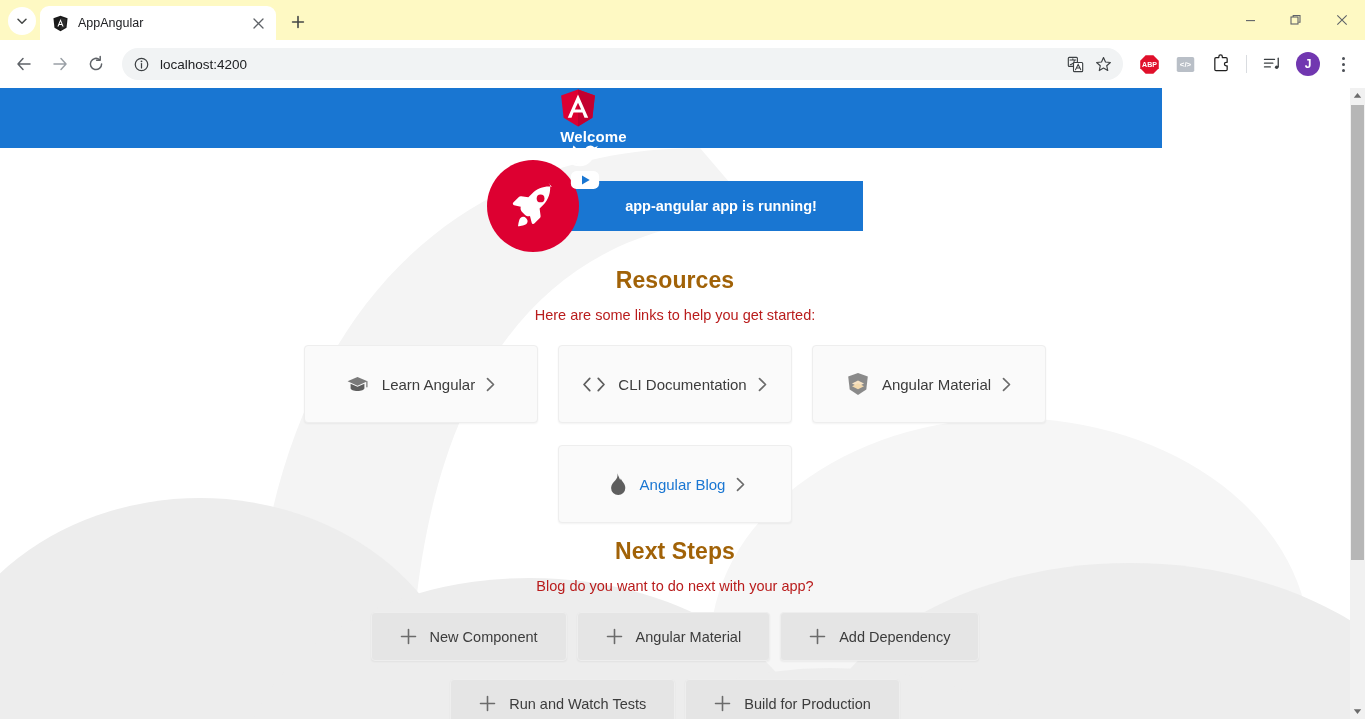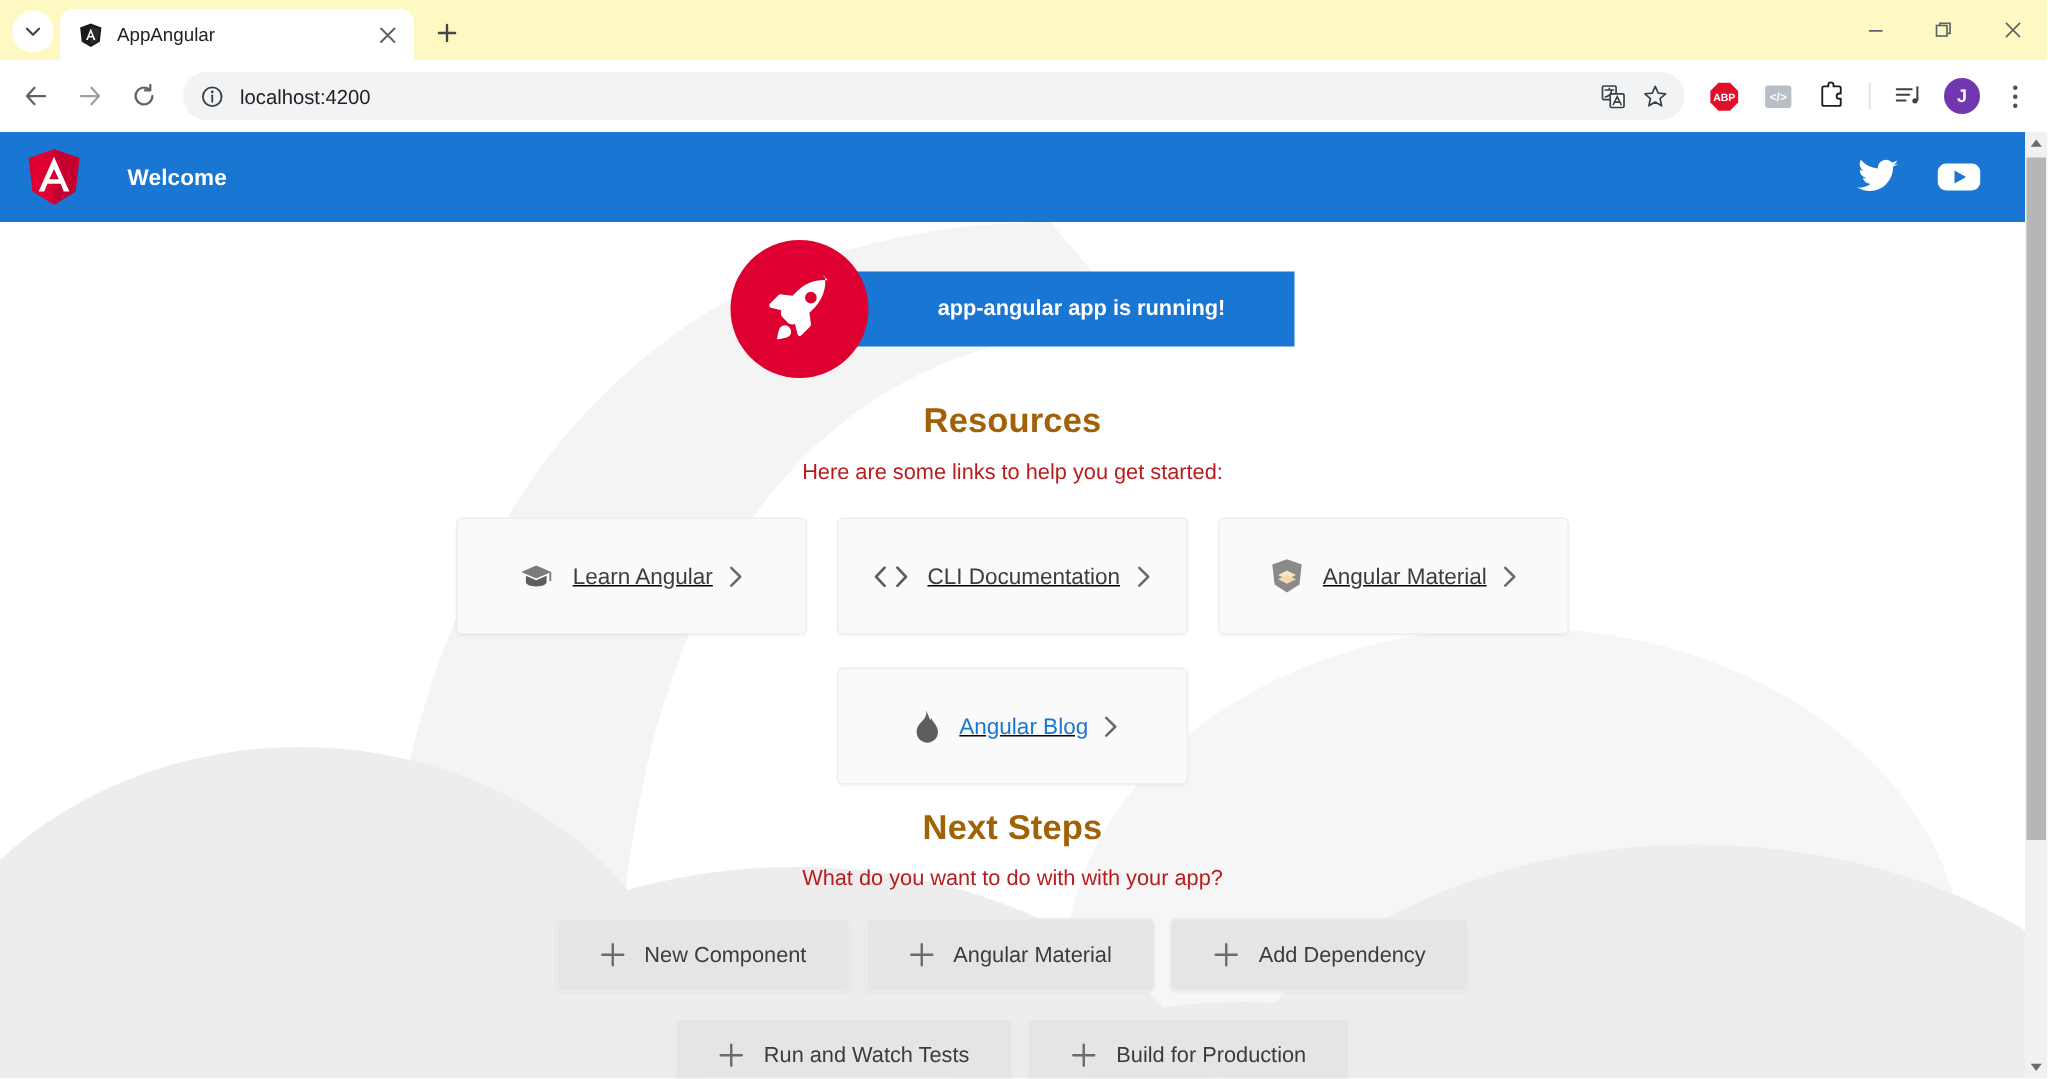--- a/index.html
+++ b/index.html
@@ -125,25 +125,26 @@
     width: 1350px; height: 631px;
     overflow: hidden;
   }
 
   
   .bg-svg { position: absolute; left: 0; top: 0; width: 1350px; height: 631px; }
 
   
   .ng-toolbar {
     position: absolute; left: 0; top: 0;
-    width: 1350px; height: 60px;
+    width: 1162px; height: 60px;
     background: #1976d2;
     display: flex; align-items: center;
     padding: 0 24px 0 18px;
     z-index: 5;
+    flex-direction: column;
   }
   .ng-logo { width: 36px; height: 40px; flex: 0 0 36px; }
   .ng-title {
     color: #ffffff; font-size: 15px; font-weight: bold;
     margin-left: 31px; letter-spacing: .1px;
   }
   .ng-spacer { flex: 1 1 auto; }
   .ng-social {
     width: 40px; height: 40px; margin-left: 14px;
     display: flex; align-items: center; justify-content: center;
@@ -171,21 +172,21 @@
     color: #fff; font-size: 14.5px; font-weight: bold;
     position: relative; z-index: 1;
   }
 
   .sec-title {
     font-size: 23px; font-weight: bold; color: #a16207;
     margin-top: 15px; letter-spacing: .1px;
   }
   .sec-sub { font-size: 14.5px; color: #b91c1c; margin-top: 13px; }
 
-  .card-row { display: flex; justify-content: center; margin-top: 22px; text-decoration: underline; }
+  .card-row { display: flex; justify-content: center; margin-top: 22px; }
   .card {
     background: #fafafa;
     border: 1px solid #eeeeee;
     border-radius: 4px;
     height: 78px;
     display: flex; align-items: center; justify-content: center;
     margin: 0 10px;
     padding: 0 18px;
     box-shadow: 0 1px 2px rgba(0,0,0,.05);
   }
@@ -480,21 +481,21 @@
             <span class="chev">
               <svg width="11" height="15" viewBox="0 0 11 15">
                   <path d="M2.5 1.6 L8.5 7.5 L2.5 13.4" fill="none" stroke="#6b6b6b" stroke-width="1.7" stroke-linecap="round" stroke-linejoin="round"></path>
                 </svg>
             </span>
           </a>
 
         </div>
 
         <div class="sec-title">Next Steps</div>
-        <div class="sec-sub">What do you want to do with with your app?</div>
+        <div class="sec-sub">Blog do you want to do next with your app?</div>
 
         <div class="next-row">
           <button class="pill">
             <span class="plus">
               <svg width="17" height="17" viewBox="0 0 18 18">
                   <path d="M9 1.6 L9 16.4 M1.6 9 L16.4 9" stroke="#6b6b6b" stroke-width="1.7" stroke-linecap="round"></path>
                 </svg>
             </span>
             <span class="pill-label">New Component</span>
           </button>

